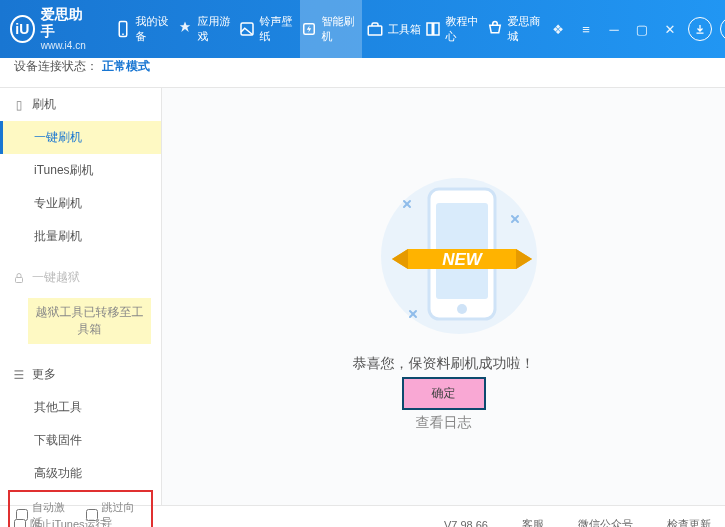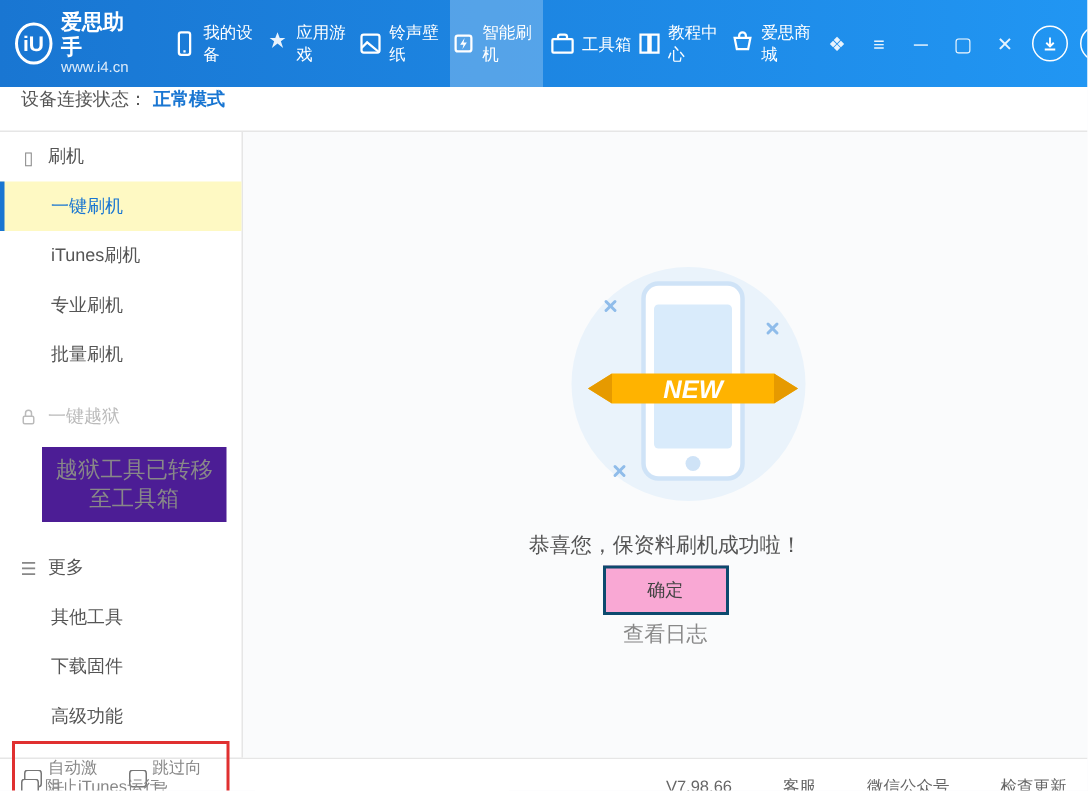--- a/index.html
+++ b/index.html
@@ -24,21 +24,21 @@
 .status-bar { height: 30px; border-bottom: 1px solid #e6e6e6; display: flex; padding: 0 14px; color: #555; gap: 4px; }
 .status-bar .mode { color: #1976d2; font-weight: bold; }
 
 .body-area { display: flex; height: 417px; }
 
 .sidebar { width: 162px; border-right: 1px solid #e6e6e6; display: flex; flex-direction: column; }
 .sb-section { display: flex; align-items: center; gap: 6px; padding: 8px 12px; color: #555; }
 .sb-section .sec-icon { width: 14px; display: inline-flex; justify-content: center; color: #888; }
 .sb-item { padding: 8px 12px 8px 34px; color: #555; cursor: pointer; }
 .sb-item.active { background: #fef9c3; color: #1976d2; border-left: 3px solid #1976d2; padding-left: 31px; }
-.sb-sub-note { margin: 4px 10px 6px 28px; background: #4c1d95; color: #888; font-size: 15px; padding: 6px 6px; text-align: center; }
+.sb-sub-note { margin: 4px 10px 6px 28px; background: #fef9c3; color: #888; font-size: 12px; padding: 6px 6px; text-align: center; }
 .sidebar .rule { height: 1px; background: #eee; margin: 4px 0; }
 
 .checkbox-row { margin: auto 8px 8px 8px; border: 2px solid #e03030; padding: 8px 6px; display: flex; gap: 10px; }
 .chk { display: flex; align-items: center; gap: 4px; color: #888; font-size: 11px; }
 .chk input { width: 12px; height: 12px; }
 
 .main { flex: 1; background: #fafbfc; display: flex; flex-direction: column; align-items: center; justify-content: center; gap: 4px; position: relative; }
 .phone-illus { width: 140px; height: 190px; position: relative; }
 .ok-btn { border: 2px solid #0c4a6e; background: #f9a8d4; padding: 6px 28px; cursor: pointer; font-size: 12px; color: #444; }
 .msg { color: #555; font-size: 14px; }

